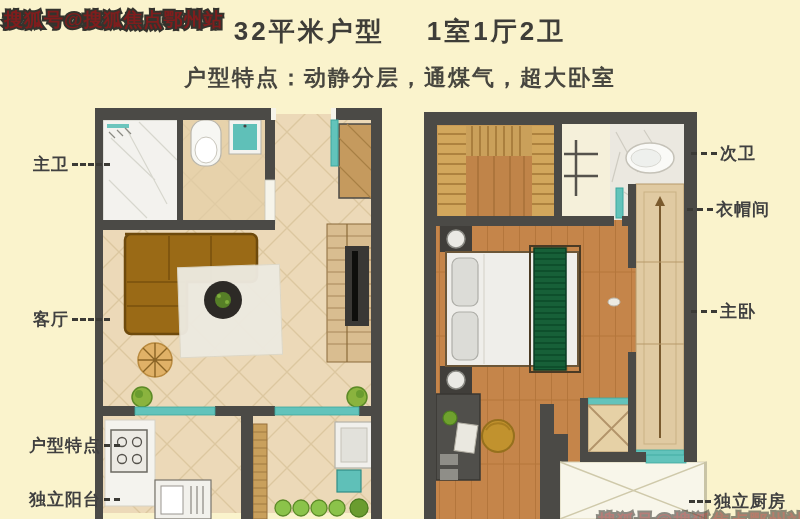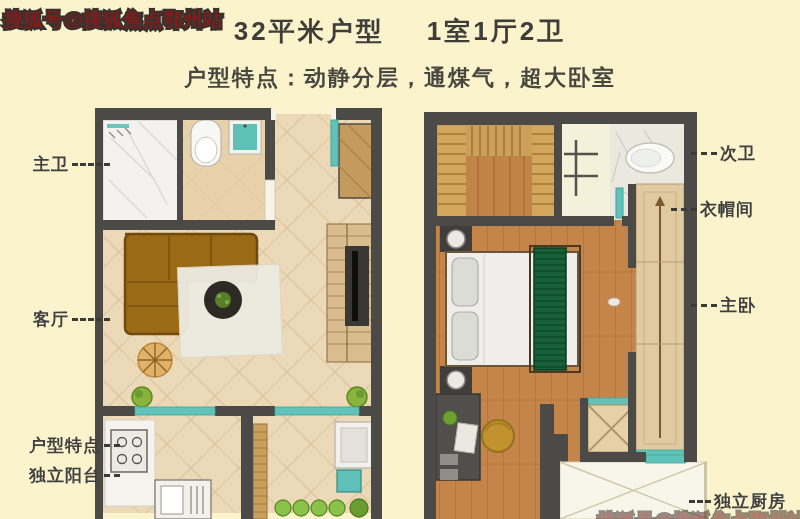--- a/index.html
+++ b/index.html
@@ -305,33 +305,33 @@
   <span class="leader" style="width:38px"></span>
 </div>
 <div class="plan-label" style="left:33px;top:308px">
   <span>客厅</span>
   <span class="leader" style="width:38px"></span>
 </div>
 <div class="plan-label" style="left:29px;top:434px">
   <span>户型特点</span>
   <span class="leader" style="width:16px"></span>
 </div>
-<div class="plan-label" style="left:29px;top:464px">
+<div class="plan-label" style="left:29px;top:488px">
   <span>独立阳台</span>
   <span class="leader" style="width:16px"></span>
 </div>
 
 <div class="plan-label" style="left:688px;top:142px">
   <span class="leader" style="width:26px"></span>
   <span>次卫</span>
 </div>
-<div class="plan-label" style="left:668px;top:198px">
+<div class="plan-label" style="left:684px;top:198px">
   <span class="leader" style="width:26px"></span>
   <span>衣帽间</span>
 </div>
-<div class="plan-label" style="left:688px;top:294px">
+<div class="plan-label" style="left:688px;top:300px">
   <span class="leader" style="width:26px"></span>
   <span>主卧</span>
 </div>
 <div class="plan-label" style="left:686px;top:490px">
   <span class="leader" style="width:22px"></span>
   <span>独立厨房</span>
 </div>
 
 </body></html>

